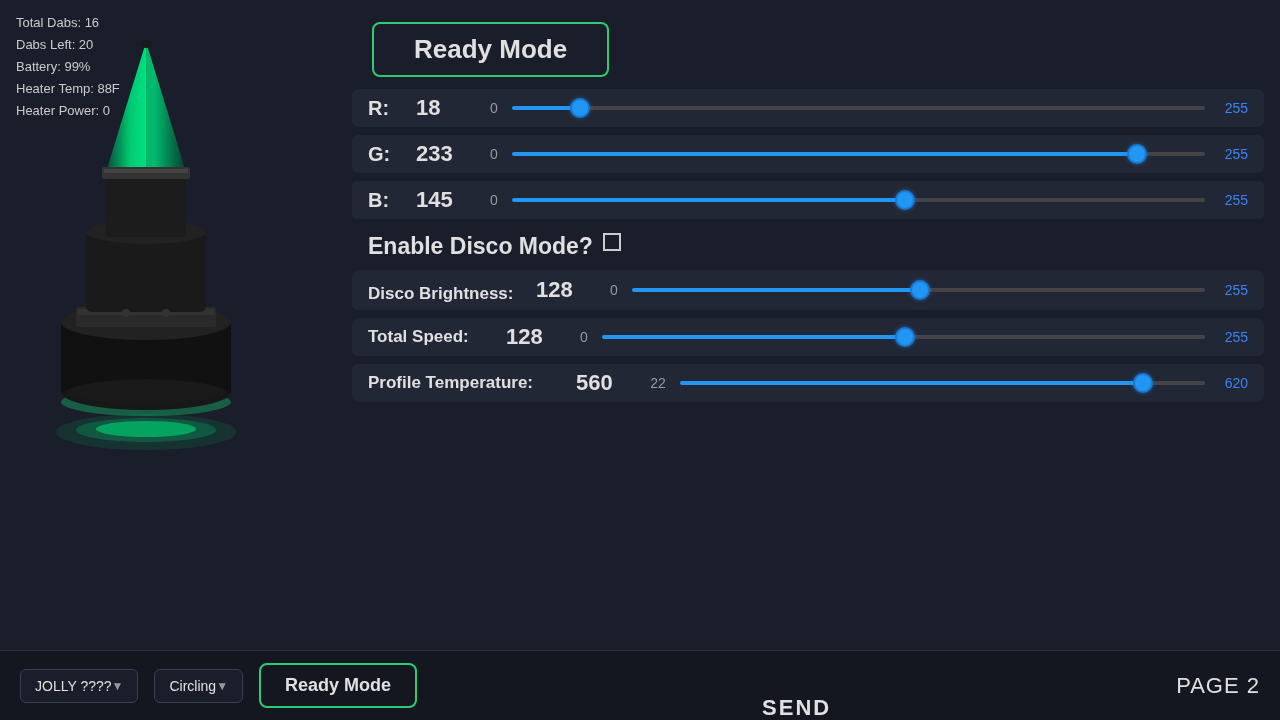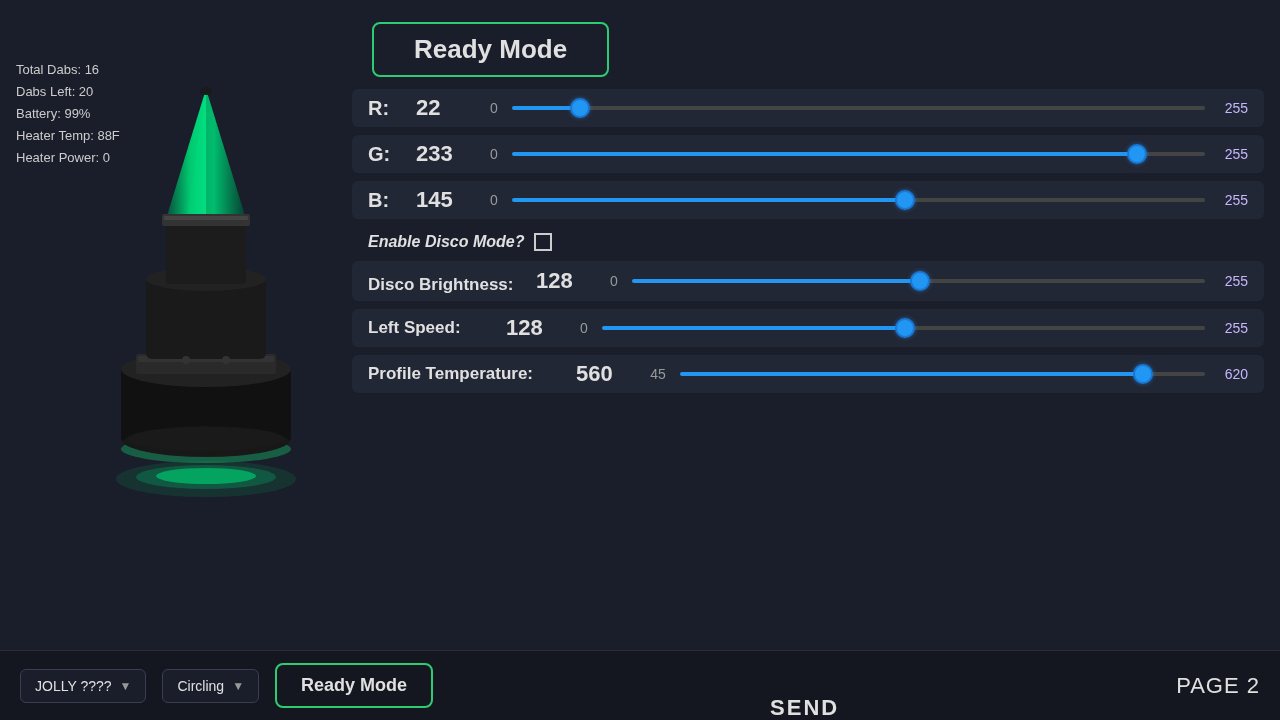--- a/index.html
+++ b/index.html
@@ -16,23 +16,22 @@
     .main-content {
       display: flex;
       flex: 1;
       padding: 12px 16px;
       gap: 16px;
     }
     .left-panel {
       width: 320px;
       display: flex;
       flex-direction: column;
-      align-items: flex-end;
+      align-items: flex-start;
       position: relative;
-      margin-top: 47px;
     }
     .stats {
       position: absolute;
       top: 0;
       left: 0;
       font-size: 13px;
       color: #ccc;
       line-height: 1.7;
     }
     .stats span {
@@ -89,21 +88,21 @@
       width: 60px;
     }
     .slider-min {
       font-size: 14px;
       color: #999;
       width: 20px;
       text-align: center;
     }
     .slider-max {
       font-size: 14px;
-      color: #c4b5fd;
+      color: #3b82f6;
       width: 35px;
       text-align: right;
     }
     .slider-container {
       flex: 1;
       position: relative;
       height: 20px;
       display: flex;
       align-items: center;
     }
@@ -117,28 +116,27 @@
     }
     input[type=range]::-webkit-slider-thumb {
       -webkit-appearance: none;
       width: 18px;
       height: 18px;
       border-radius: 50%;
       background: #2196f3;
       cursor: pointer;
     }
     .section-header {
-      font-size: 16px;
+      font-size: 23px;
       font-weight: bold;
       color: #e0e0e0;
       display: flex;
       align-items: flex-start;
       gap: 10px;
       padding: 6px 16px;
-      font-style: italic;
     }
     .checkbox-square {
       width: 18px;
       height: 18px;
       border: 2px solid #ccc;
       background: transparent;
       display: inline-block;
       cursor: pointer;
     }
     .bottom-bar {
@@ -152,21 +150,20 @@
     }
     .dropdown {
       background: #1a1e2a;
       border: 1px solid #3a3e50;
       border-radius: 6px;
       padding: 8px 14px;
       color: #e0e0e0;
       font-size: 14px;
       display: flex;
       align-items: center;
-      gap: 8px;
       cursor: pointer;
     }
     .chevron {
       font-size: 12px;
       color: #999;
     }
     .ready-mode-btn {
       border: 2px solid #2ecc71;
       border-radius: 8px;
       padding: 10px 24px;
@@ -262,21 +259,21 @@
       </svg>
     </div>
   </div>
 
   <div class="right-panel">
 
     <div class="ready-mode-badge">Ready Mode</div>
 
     <div class="slider-row">
       <span class="slider-label">R:</span>
-      <span class="slider-value">22</span>
+      <span class="slider-value">18</span>
       <span class="slider-min">0</span>
       <div class="slider-container">
         <input type="range" min="0" max="255" value="22" style="background: linear-gradient(to right, rgb(33, 150, 243) 8.62745%, rgb(68, 68, 68) 8.62745%);">
       </div>
       <span class="slider-max">255</span>
     </div>
 
     <div class="slider-row">
       <span class="slider-label">G:</span>
       <span class="slider-value">233</span>
@@ -306,33 +303,33 @@
       <span class="slider-label" style="width:auto;min-width:160px;font-size:17px;margin-top:8px;">Disco Brightness:</span>
       <span class="slider-value">128</span>
       <span class="slider-min">0</span>
       <div class="slider-container">
         <input type="range" min="0" max="255" value="128" style="background: linear-gradient(to right, rgb(33, 150, 243) 50.1961%, rgb(68, 68, 68) 50.1961%);">
       </div>
       <span class="slider-max">255</span>
     </div>
 
     <div class="slider-row">
-      <span class="slider-label" style="width:auto;min-width:130px;font-size:17px;">Left Speed:</span>
+      <span class="slider-label" style="width:auto;min-width:130px;font-size:17px;">Total Speed:</span>
       <span class="slider-value">128</span>
       <span class="slider-min">0</span>
       <div class="slider-container">
         <input type="range" min="0" max="255" value="128" style="background: linear-gradient(to right, rgb(33, 150, 243) 50.1961%, rgb(68, 68, 68) 50.1961%);">
       </div>
       <span class="slider-max">255</span>
     </div>
 
     <div class="slider-row">
       <span class="slider-label" style="width:auto;min-width:200px;font-size:17px;">Profile Temperature:</span>
       <span class="slider-value">560</span>
-      <span class="slider-min" style="width:28px;">45</span>
+      <span class="slider-min" style="width:28px;">22</span>
       <div class="slider-container">
         <input type="range" min="32" max="620" value="560" style="background: linear-gradient(to right, rgb(33, 150, 243) 89.7959%, rgb(68, 68, 68) 89.7959%);">
       </div>
       <span class="slider-max">620</span>
     </div>
   </div>
 </div>
 
 <div class="bottom-bar">
 

